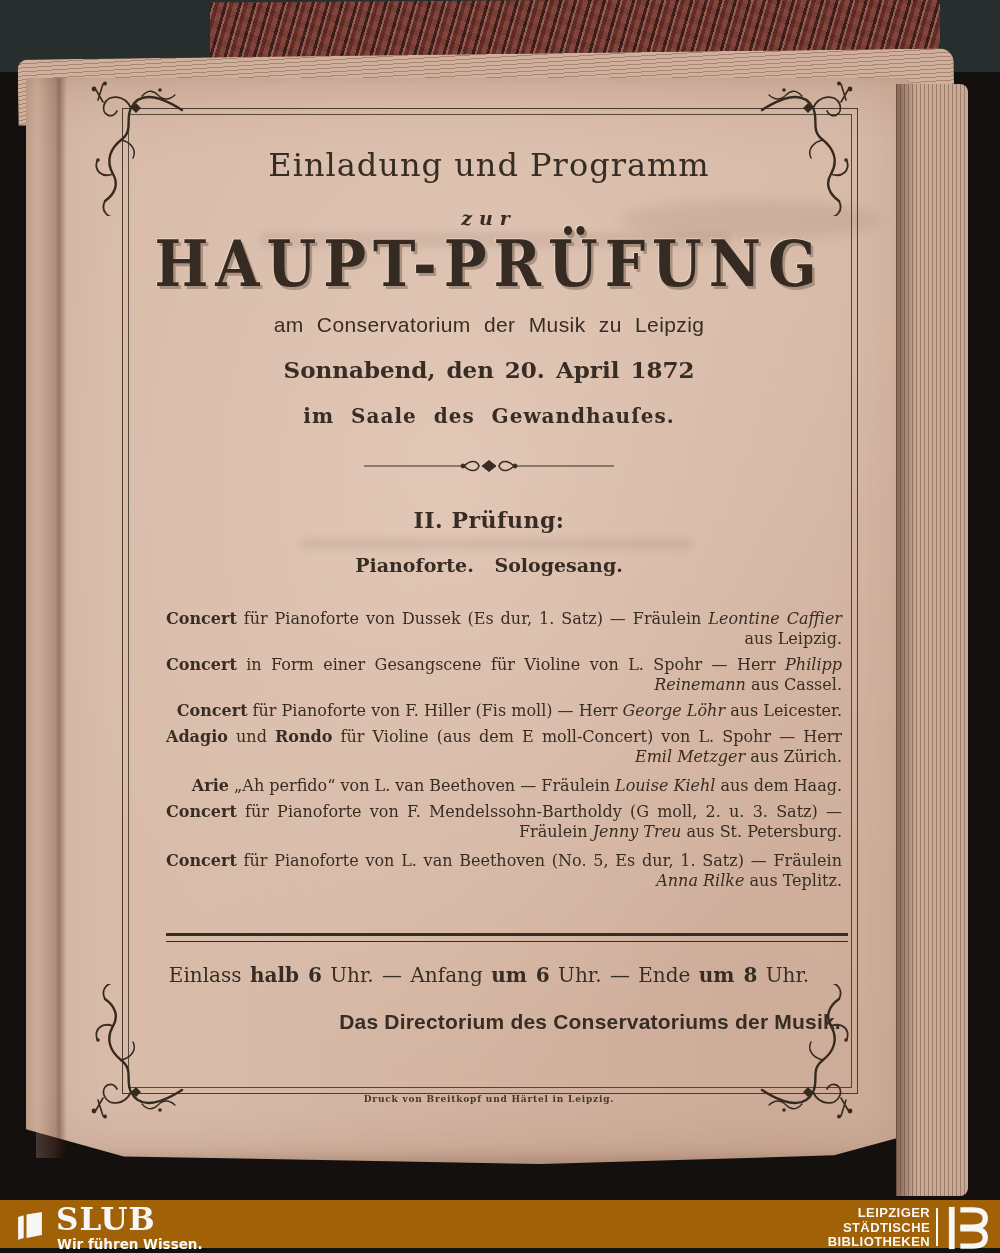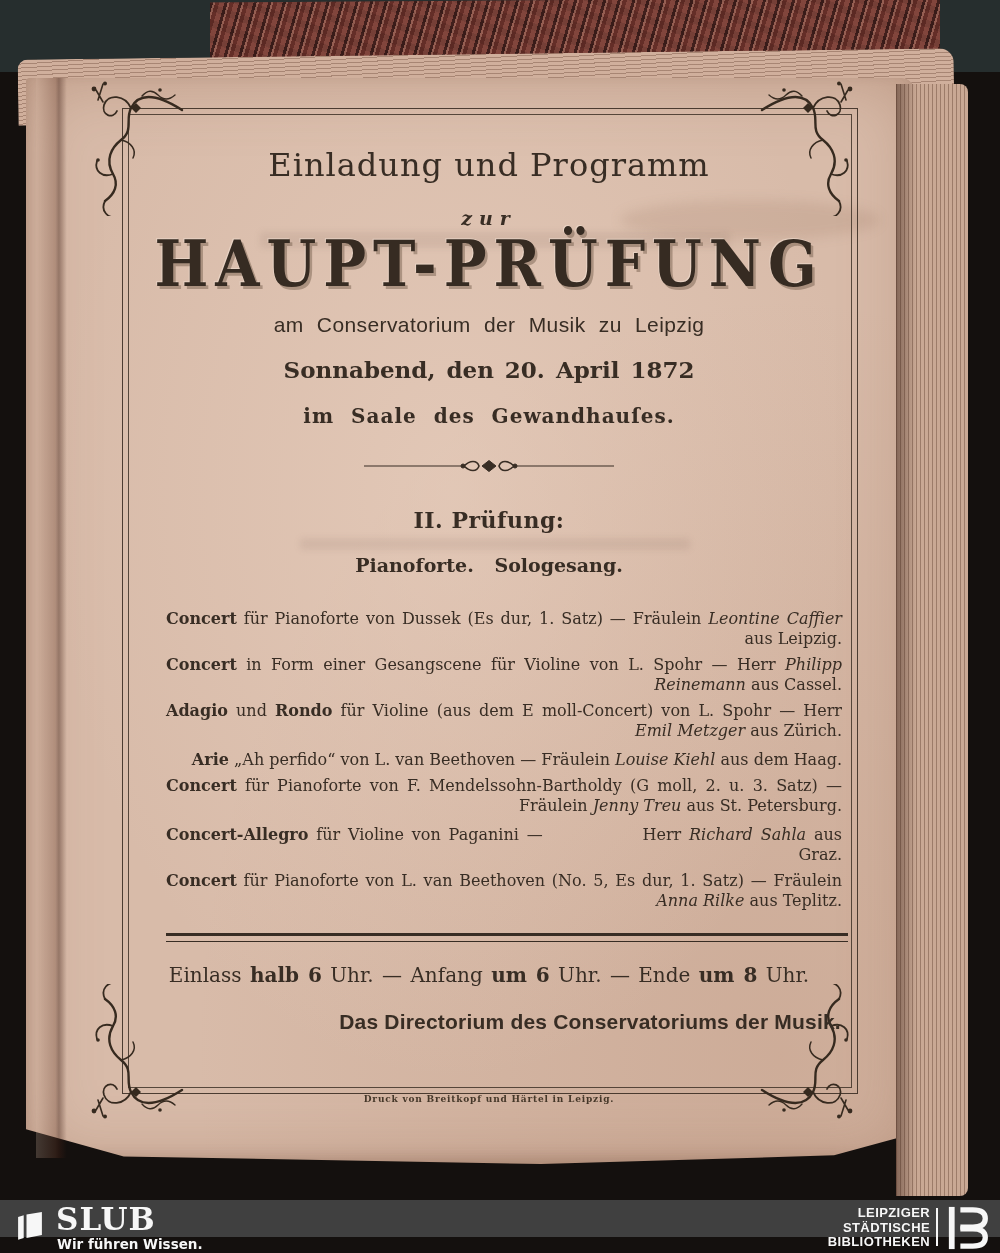--- a/index.html
+++ b/index.html
@@ -66,21 +66,21 @@
   .rule-double{left:166px;top:933px;width:682px;height:5px;
     border-top:3px solid #382d24;border-bottom:1px solid #382d24;}
   .t-times{top:963px;font-size:20px;word-spacing:2px;}
   .t-sign{left:310px;top:1010px;width:560px;text-align:center;
     font-family:"Liberation Sans", sans-serif;font-weight:bold;font-size:21px;letter-spacing:.2px;}
   .t-imprint{top:1094px;font-size:9px;font-weight:bold;letter-spacing:.8px;color:#453729;}
 
   .ghost{background:rgba(110,80,65,.10);filter:blur(3px);border-radius:4px;}
 
   
-  .footer-bar{left:0;top:1200px;width:1000px;height:37px;background:#404040;color:#f7f7f7;}
+  .footer-bar{left:0;top:1200px;width:1000px;height:48px;background:#a16207;color:#f7f7f7;}
   .book-icon{left:16px;top:6px;width:28px;height:40px;}
   .slub-word{left:56px;top:1px;font-family:"DejaVu Serif", serif;font-weight:bold;font-size:31px;letter-spacing:1px;}
   .slub-tag{left:57px;top:36px;font-family:"DejaVu Sans", sans-serif;font-weight:bold;font-size:13.5px;}
   .lib-name{right:70px;top:6px;text-align:right;font-family:"Liberation Sans", sans-serif;
     font-weight:bold;font-size:13px;line-height:14.5px;letter-spacing:.4px;}
   .lib-sep{left:936px;top:8px;width:1.5px;height:38px;background:#f7f7f7;}
   .lib-logo{left:946px;top:5px;width:46px;height:46px;}
 </style>
 </head>
 <body>
@@ -193,24 +193,24 @@
     </g>
   </svg>
 </div>
 
 <div class="abs center-col ink t-sec">II. Prüfung:</div>
 <div class="abs center-col ink t-subsec">Pianoforte.  Sologesang.</div>
 
 <div class="abs entries ink">
   <p><span class="seg-b">Concert</span><span class="seg-n"> für Pianoforte von Dussek (Es dur, 1. Satz) — Fräulein </span><span class="seg-i">Leontine Caffier</span><span class="seg-n"> aus Leipzig.</span></p>
   <p><span class="seg-b">Concert</span><span class="seg-n"> in Form einer Gesangscene für Violine von L. Spohr — Herr </span><span class="seg-i">Philipp Reinemann</span><span class="seg-n"> aus Cassel.</span></p>
+  <p><span class="seg-b">Concert</span><span class="seg-n"> für Pianoforte von F. Hiller (Fis moll) — Herr </span><span class="seg-i">George Löhr</span><span class="seg-n"> aus Leicester.</span></p>
   <p class="sp"><span class="seg-b">Adagio</span><span class="seg-n"> und </span><span class="seg-b">Rondo</span><span class="seg-n"> für Violine (aus dem E moll-Concert) von L. Spohr — Herr </span><span class="seg-i">Emil Metzger</span><span class="seg-n"> aus Zürich.</span></p>
   <p><span class="seg-b">Arie</span><span class="seg-n"> „Ah perfido“ von L. van Beethoven — Fräulein </span><span class="seg-i">Louise Kiehl</span><span class="seg-n"> aus dem Haag.</span></p>
   <p class="sp"><span class="seg-b">Concert</span><span class="seg-n"> für Pianoforte von F. Mendelssohn-Bartholdy (G moll, 2. u. 3. Satz) — Fräulein </span><span class="seg-i">Jenny Treu</span><span class="seg-n"> aus St. Petersburg.</span></p>
-  <p><span class="seg-b">Concert-Allegro</span><span class="seg-n"> für Violine von Paganini — </span><span class="seg-gap"></span><span class="seg-n">Herr </span><span class="seg-i">Richard Sahla</span><span class="seg-n"> aus Graz.</span></p>
   <p><span class="seg-b">Concert</span><span class="seg-n"> für Pianoforte von L. van Beethoven (No. 5, Es dur, 1. Satz) — Fräulein </span><span class="seg-i">Anna Rilke</span><span class="seg-n"> aus Teplitz.</span></p>
 </div>
 
 <div class="abs rule-double"></div>
 <div class="abs center-col ink t-times"><span class="seg-n">Einlass </span><span class="seg-b">halb 6</span><span class="seg-n"> Uhr. — Anfang </span><span class="seg-b">um 6</span><span class="seg-n"> Uhr. — Ende </span><span class="seg-b">um 8</span><span class="seg-n"> Uhr.</span></div>
 <div class="abs ink t-sign">Das Directorium des Conservatoriums der Musik.</div>
 <div class="abs center-col t-imprint">Druck von Breitkopf und Härtel in Leipzig.</div>
 
 <div class="abs footer-bar">
   <svg class="abs book-icon" viewBox="0 0 40 44">

